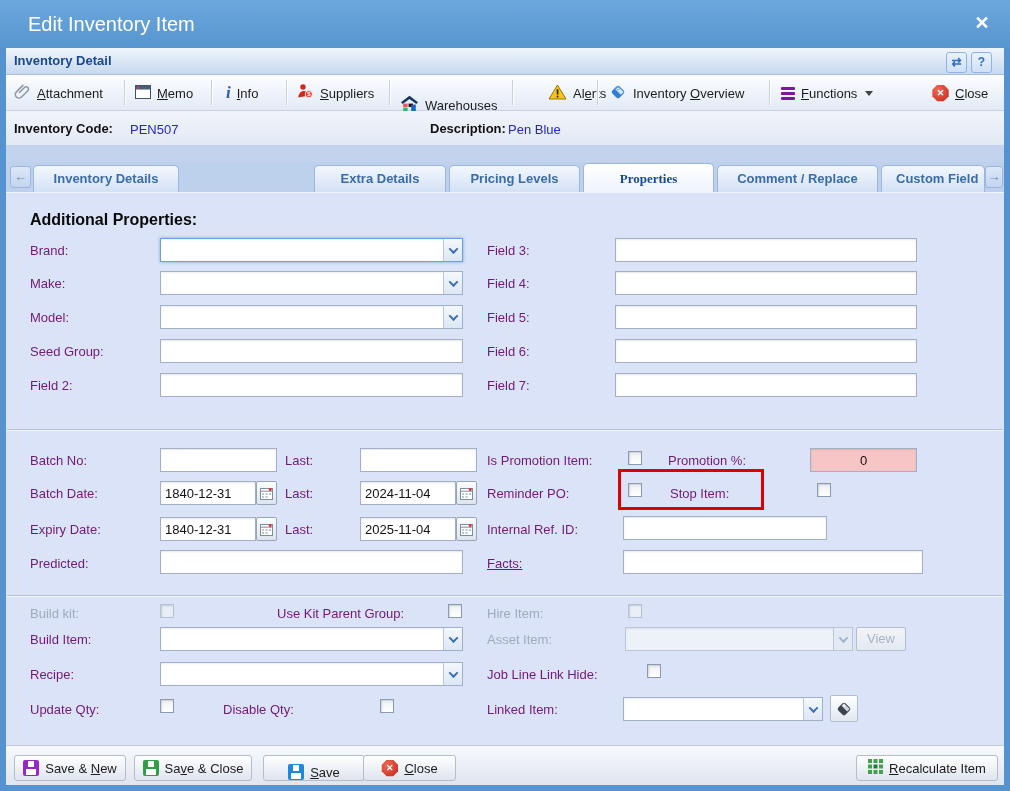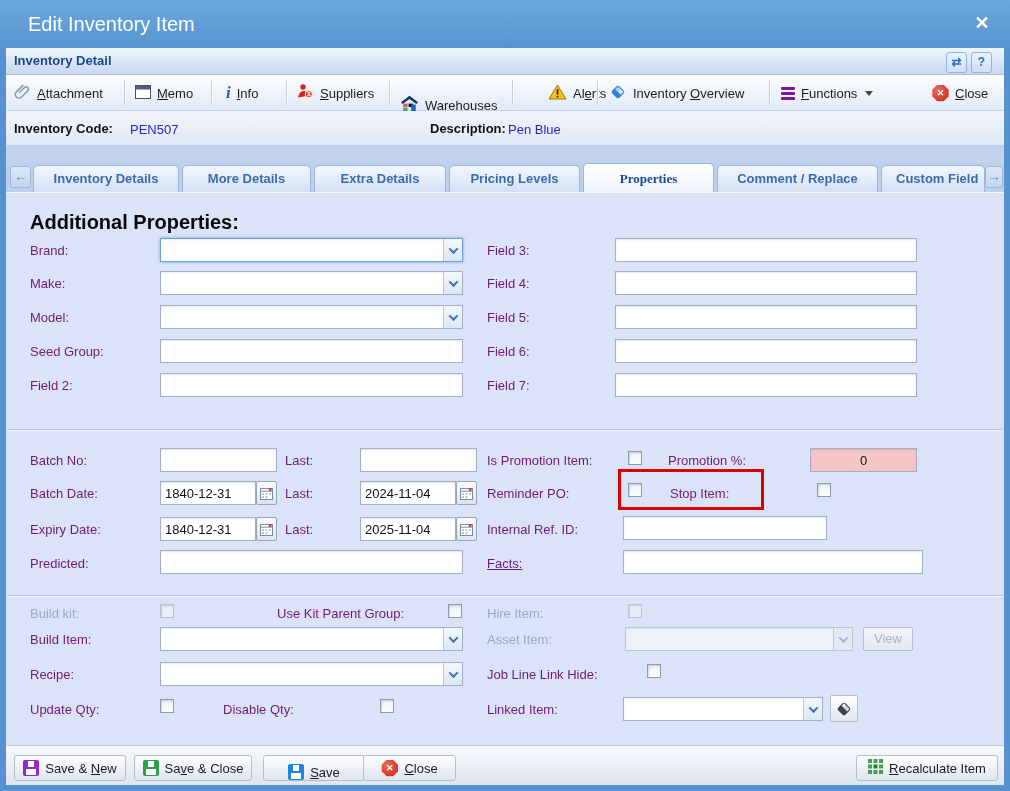--- a/index.html
+++ b/index.html
@@ -39,37 +39,37 @@
   
   #tstrip{left:6px;top:162px;width:998px;height:30px;background:#bdd0ec;}
   .tab{position:absolute;top:165px;height:27px;border:1px solid #9cb6dd;border-bottom:none;border-radius:5px 5px 0 0;background:linear-gradient(#f2f7fd,#d3e1f5);color:#3a6ca8;font-weight:bold;font-size:13px;text-align:center;line-height:26px;cursor:pointer;white-space:nowrap;overflow:hidden;}
   .tab.active{top:163px;height:29px;background:linear-gradient(#ffffff,#eef4fc);color:#17498f;line-height:30px;z-index:2;}
   .tarrow{position:absolute;top:166px;width:21px;height:22px;border:1px solid #9cb6dd;border-radius:3px;background:linear-gradient(#dce8f8,#c2d5ef);color:#6d87ae;font-weight:bold;font-size:13px;text-align:center;line-height:20px;cursor:pointer;}
 
   
   #panel{left:6px;top:192px;width:998px;height:553px;background:#dae3f7;border-top:1px solid #f3f7fd;}
   .lbl{position:absolute;font-size:13px;color:#701a75;white-space:nowrap;}
   .lbl.dis{color:#9dabc0;}
-  .hd{font-size:20px;font-weight:bold;color:#0a0a0a;}
+  .hd{font-size:16px;font-weight:bold;color:#0a0a0a;}
   .ti{position:absolute;height:24px;border:1px solid #a3b0c4;background:#fff;box-shadow:inset 0 1px 2px rgba(0,0,0,.10);font-size:13px;color:#111;padding:0 4px;}
   .ti.promo{background:#f6c5c5;text-align:center;}
   .combo{position:absolute;height:24px;border:1px solid #9fb0c8;background:#fff;box-shadow:inset 0 1px 2px rgba(0,0,0,.08);cursor:pointer;}
   .combo.focus{border-color:#6f9fd8;box-shadow:0 0 3px rgba(110,160,220,.9), inset 0 1px 2px rgba(0,0,0,.08);}
   .combo.dis{background:#edf1f8;border-color:#b9c6d8;}
   .combo-arrow{position:absolute;right:0;top:0;bottom:0;width:19px;background:linear-gradient(#f4f8fc,#dce7f4);border-left:1px solid #b9c7da;display:flex;align-items:center;justify-content:center;}
   .combo.dis .combo-arrow{background:#e3eaf4;}
   .chev{display:inline-block;width:7px;height:7px;border-right:2px solid #3e6fb3;border-bottom:2px solid #3e6fb3;transform:rotate(45deg) translate(-1px,-1px);}
   .combo.dis .chev{border-color:#9fb4cf;}
   .cb{position:absolute;width:14px;height:14px;border:1px solid #8a9ab0;background:linear-gradient(#eef0f3,#ffffff);box-shadow:inset 1px 1px 2px rgba(0,0,0,.15);cursor:pointer;}
   .cb.dis{border-color:#b5c2d4;background:#e9eff7;cursor:default;}
   .calbtn{position:absolute;width:21px;height:24px;border:1px solid #98a5b6;border-radius:2px;background:linear-gradient(#fbfcfd,#dde4ec);display:flex;align-items:center;justify-content:center;cursor:pointer;}
   .divider{position:absolute;left:1px;width:996px;height:2px;border-top:1px solid #b3c3de;background:#f2f6fc;}
   #redbox{position:absolute;border:3px solid #dc0000;background:transparent;z-index:3;}
   .minibtn{position:absolute;border:1px solid #b4bdcb;border-radius:2px;background:linear-gradient(#ffffff,#e2e7f0);font-size:13px;text-align:center;cursor:pointer;}
-  .minibtn.dis{color:#a7b4c6;background:linear-gradient(#f2f4f8,#e4e9f1);cursor:default;margin-left:7px;}
+  .minibtn.dis{color:#a7b4c6;background:linear-gradient(#f2f4f8,#e4e9f1);cursor:default;}
 
   
   #fbar{left:6px;top:745px;width:998px;height:40px;background:linear-gradient(#f7f9fc,#dfe5ef);border-top:1px solid #c2cbd9;}
   .fbtn{position:absolute;top:755px;height:26px;display:flex;align-items:center;justify-content:center;gap:6px;border:1px solid #b4bdcb;border-radius:3px;background:linear-gradient(#ffffff,#dfe4ee);font-size:13px;color:#1c1c1c;cursor:pointer;white-space:nowrap;}
   .floppy{width:16px;height:16px;border-radius:2px;position:relative;flex:0 0 auto;}
   .floppy::before{content:"";position:absolute;top:1px;left:5px;width:6px;height:6px;background:#fff;}
   .floppy::after{content:"";position:absolute;bottom:1px;left:3px;width:10px;height:6px;background:#fff;}
   .fl-purple{background:#9429c9;}.fl-green{background:#2f9e44;}.fl-blue{background:#1c87e0;}
 </style>
 </head>
@@ -174,21 +174,20 @@
   <div class="abs blbl" style="left:14px;top:121px;">Inventory Code:</div>
   <div class="abs bval" style="left:130px;top:122px;">PEN507</div>
   <div class="abs blbl" style="left:430px;top:121px;">Description:</div>
   <div class="abs bval" style="left:508px;top:122px;">Pen Blue</div>
 
   <div class="abs" id="gapband"></div>
 
   <div class="abs" id="tstrip"></div>
   <div class="tarrow" style="left:10px;">←</div>
   <div class="tab" style="left:33px;width:146px;">Inventory Details</div>
-  <div class="tab" style="left:182px;width:129px;">More Details</div>
   <div class="tab" style="left:314px;width:132px;">Extra Details</div>
   <div class="tab" style="left:449px;width:131px;">Pricing Levels</div>
   <div class="tab active" style="left:583px;width:131px;font-family:Liberation Serif, serif;">Properties</div>
   <div class="tab" style="left:717px;width:161px;">Comment / Replace</div>
   <div class="tab" style="left:881px;width:104px;text-align:left;padding-left:14px;">Custom Field</div>
   <div class="tarrow" style="left:985px;width:18px;">→</div>
 
   <div class="abs" id="panel">
     <div class="lbl hd" style="left:24px;top:18px;">Additional Properties:</div>
 

